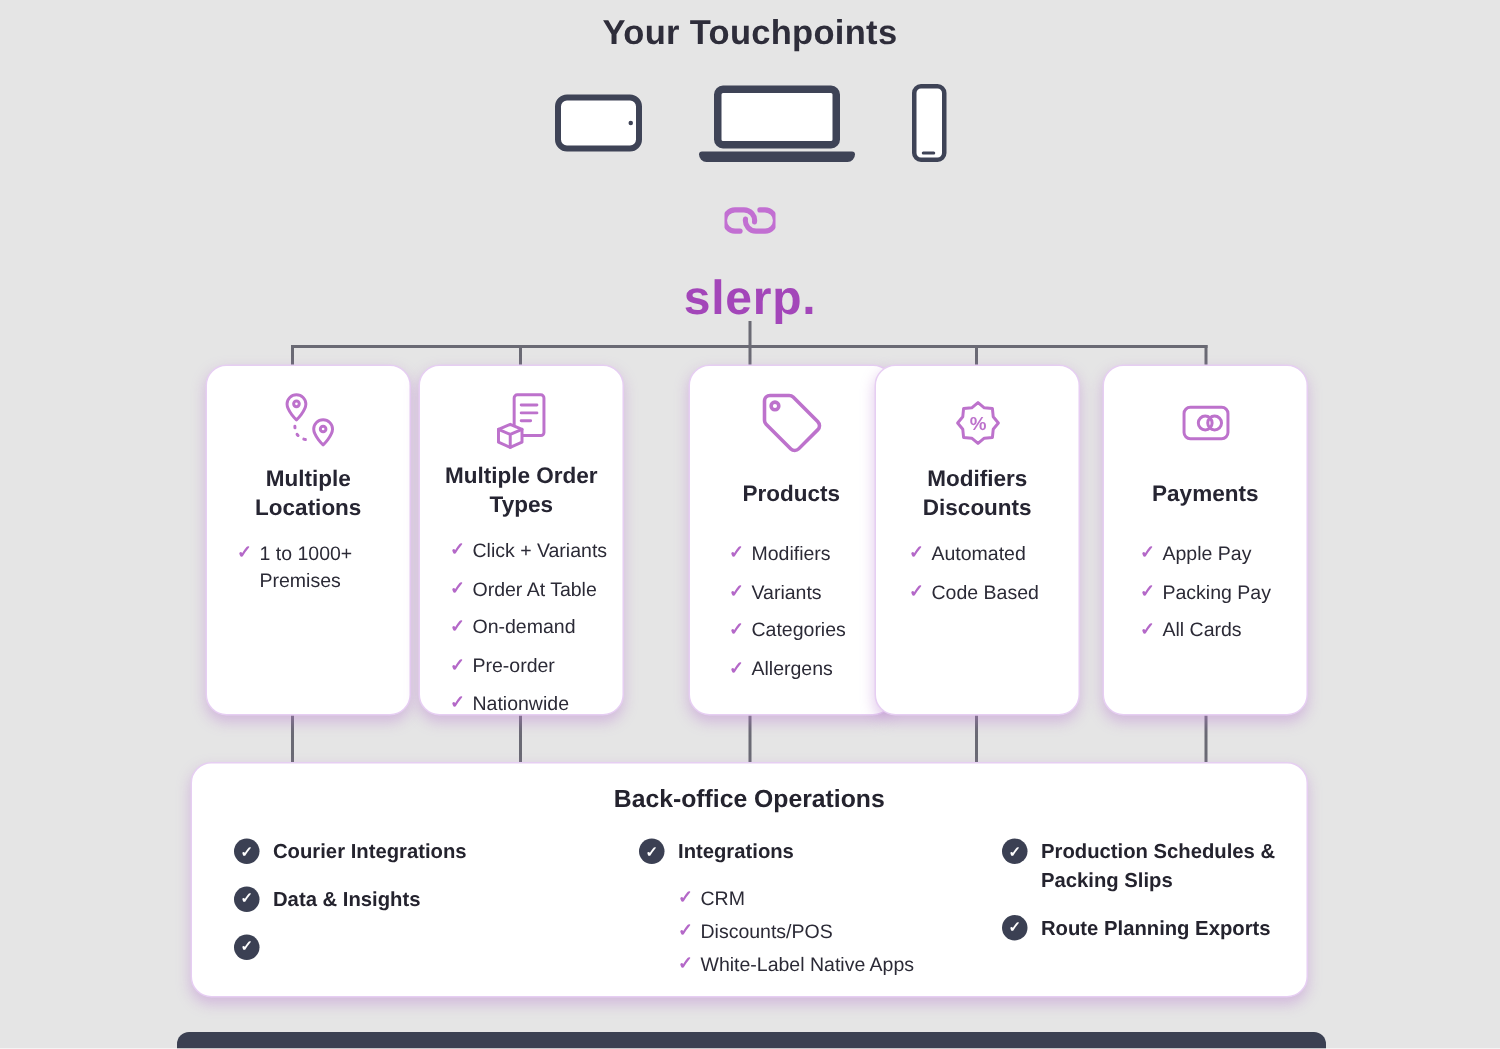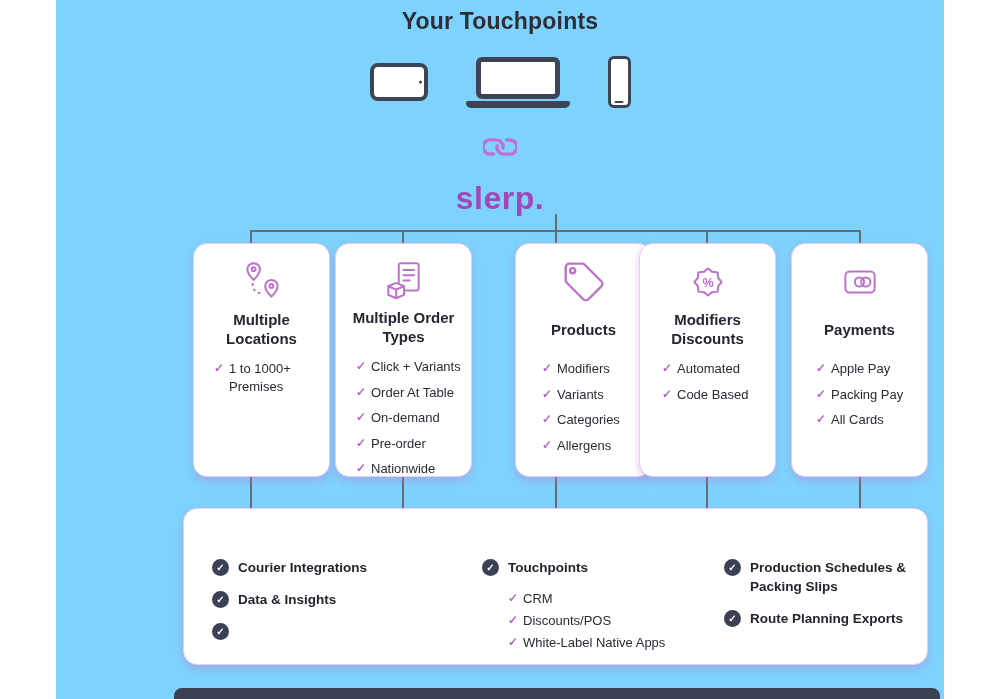--- a/index.html
+++ b/index.html
@@ -1,18 +1,18 @@
 <!DOCTYPE html>
 <html><head>
 <meta charset="utf-8">
 <style>
   * { margin:0; padding:0; box-sizing:border-box; }
   html,body { background:#ffffff; }
   body { font-family:"Liberation Sans", sans-serif; color:#2b2a36; }
-  .stage { position:relative; width:888px; height:699px; background:#7dd3fc; overflow:hidden; margin:0 auto; }
+  .stage { position:relative; width:1000px; height:699px; background:#e5e5e5; overflow:hidden; margin:0 auto; }
 
   
   .main-title { position:absolute; top:8px; left:0; width:100%; text-align:center;
     font-size:23px; font-weight:bold; color:#2e2d3a; letter-spacing:.2px; }
   .devices { position:absolute; top:54px; left:0; width:100%; height:56px;
     display:flex; justify-content:center; align-items:center; gap:38px; }
   .tablet { width:58px; height:38px; border:4px solid #3e4356; border-radius:8px; background:#fff; position:relative; }
   .tablet .dot { position:absolute; right:2px; top:50%; transform:translateY(-50%);
     width:3px; height:3px; border-radius:50%; background:#3e4356; }
   .laptop { display:flex; flex-direction:column; align-items:center; }
@@ -183,39 +183,40 @@
     </div>
     <div class="card-title">Payments</div>
     <ul class="feature-list" style="padding-left:24px;">
       <li><span class="chk">✓</span><span>Apple Pay</span></li>
       <li><span class="chk">✓</span><span>Packing Pay</span></li>
       <li><span class="chk">✓</span><span>All Cards</span></li>
     </ul>
   </div>
 
   <div class="card backoffice">
+    <div class="bo-title">Back-office Operations</div>
 
     <div class="bo-col bo-col1">
       <div class="bo-item">
         <span class="circle-check">✓</span>
         <span class="bo-label">Courier Integrations</span>
       </div>
       <div class="bo-item">
         <span class="circle-check">✓</span>
         <span class="bo-label">Data &amp; Insights</span>
       </div>
       <div class="bo-item">
         <span class="circle-check">✓</span>
       </div>
     </div>
 
     <div class="bo-col bo-col2">
       <div class="bo-item">
         <span class="circle-check">✓</span>
-        <span class="bo-label">Touchpoints</span>
+        <span class="bo-label">Integrations</span>
       </div>
       <ul class="bo-sub">
         <li><span class="chk">✓</span><span>CRM</span></li>
         <li><span class="chk">✓</span><span>Discounts/POS</span></li>
         <li><span class="chk">✓</span><span>White-Label Native Apps</span></li>
       </ul>
     </div>
 
     <div class="bo-col bo-col3">
       <div class="bo-item">

